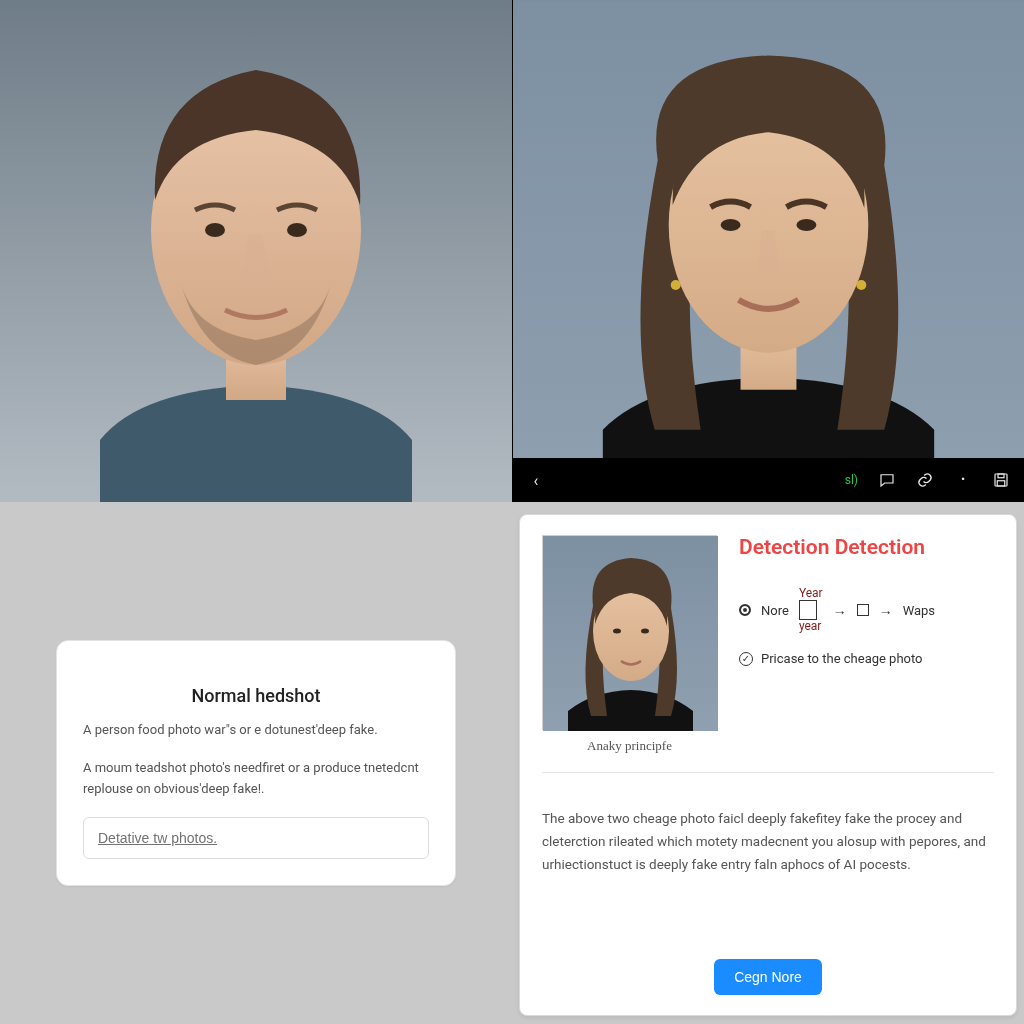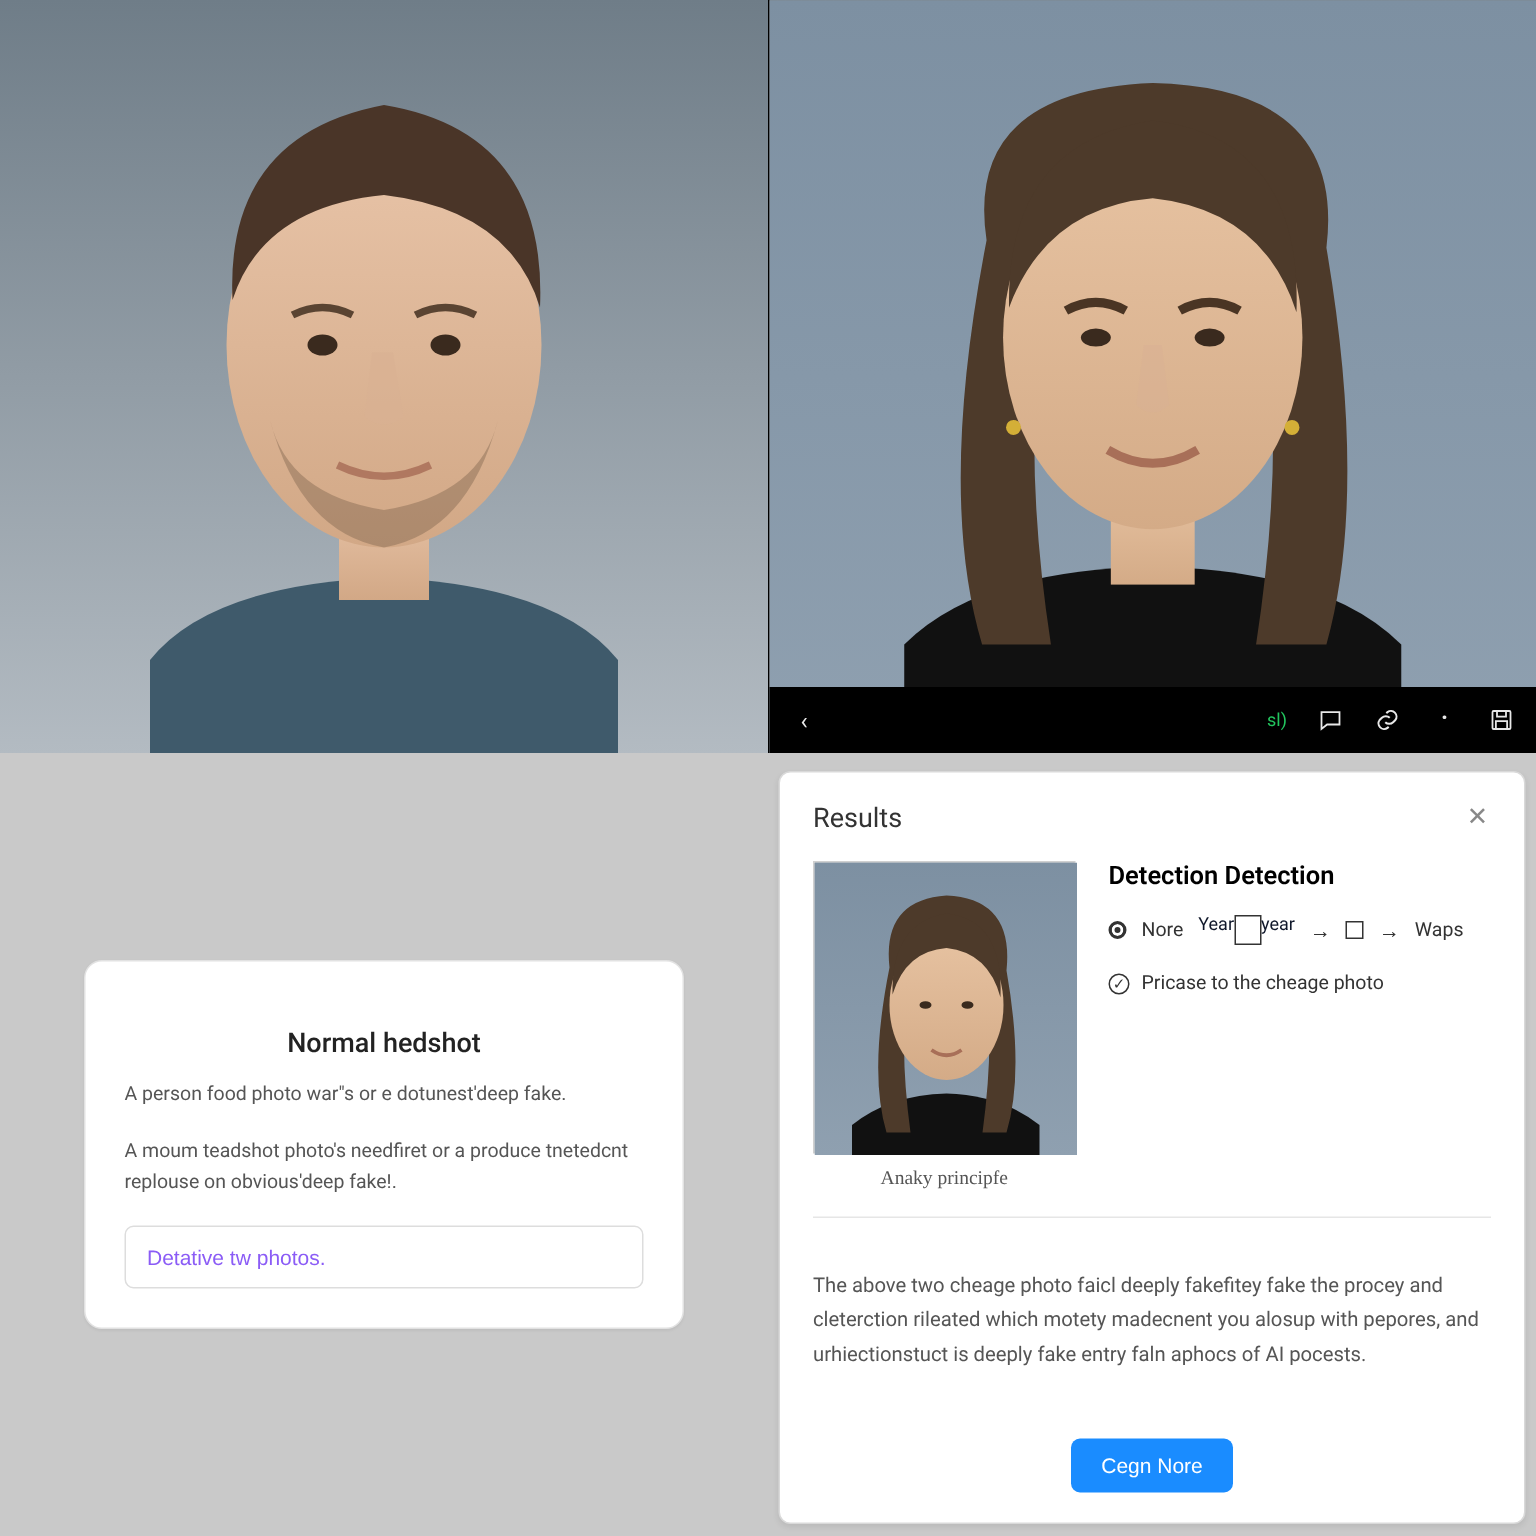--- a/index.html
+++ b/index.html
@@ -29,43 +29,43 @@
 
   
   .left-card {
     width: 400px; background:#fff; border-radius:12px; border:1px solid #e2e2e2;
     padding:44px 26px 26px 26px; box-shadow:0 1px 2px rgba(0,0,0,.05);
   }
   .left-card h3 { text-align:center; font-weight:500; font-size:18px; color:#222; margin-bottom:14px; }
   .left-card p { font-size:13px; color:#555; line-height:1.55; margin-bottom:18px; }
   .left-input {
     width:100%; border:1px solid #ddd; border-radius:6px; padding:12px 14px;
-    font-size:14px; color:#8b5cf6; background:#fff;
+    font-size:14px; color:#737373; background:#fff;text-decoration:underline;
   }
 
   
   .results-panel {
     width: 498px; background:#fff; border:1px solid #d9d9d9; border-radius:8px;
     padding:20px 22px 20px 22px; display:flex; flex-direction:column; height:502px;
     box-shadow:0 2px 4px rgba(0,0,0,.08);
   }
   .results-header { display:flex; justify-content:space-between; align-items:center; margin-bottom:18px; }
   .results-header h3 { font-size:18px; font-weight:400; color:#333; }
   .close-x { width:18px; height:18px; cursor:pointer; color:#888; font-size:17px; line-height:1; text-align:center; }
 
   .results-body { display:flex; gap:22px; }
   .thumb-col { width:175px; }
   .thumb-box { width:175px; height:195px; background:linear-gradient(#6c7d8c,#9aa6b0); display:block; border:1px solid #d0d0d0; }
   .thumb-caption { text-align:center; font-size:13px; color:#555; margin-top:8px;font-family:Liberation Serif, serif; }
 
   .detect-col { flex:1; }
-  .detect-title { font-size:17px; font-weight:600; color:#000000; margin-bottom:16px; }
+  .detect-title { font-size:21px; font-weight:600; color:#ef4444; margin-bottom:28px; }
   .pipeline { display:flex; align-items:center; gap:10px; font-size:13px; color:#333; margin-bottom:6px; }
   .radio-dot { width:12px; height:12px; border:2px solid #333; border-radius:50%; background:#333; box-shadow: inset 0 0 0 2px #fff; }
-  .year-stack { display:flex; flex-direction:row; font-size:12px; color:#0f172a; line-height:1.1; }
+  .year-stack { display:flex; flex-direction:column; font-size:12px; color:#7f1d1d; line-height:1.1; }
   .box-outline { width:18px; height:20px; border:1.5px solid #333; display:inline-block; }
   .small-box { width:12px; height:12px; border:1.5px solid #333; display:inline-block; }
   .arrow { font-size:14px; color:#333; }
   .check-line { display:flex; align-items:center; gap:8px; font-size:13px; color:#333; margin-top:18px; }
   .check-circle { width:14px; height:14px; border:1.5px solid #333; border-radius:50%; display:inline-flex; align-items:center; justify-content:center; font-size:10px; }
 
   .divider { border:none; border-top:1px solid #e6e6e6; margin:18px 0 14px 0; }
   .results-text { font-size:13.5px; color:#555; line-height:1.7;margin-top:20px; }
 
   .results-footer { margin-top:auto; display:flex; justify-content:center; padding-top:14px; }
@@ -168,24 +168,20 @@
     <div class="left-card">
       <h3>Normal hedshot</h3>
       <p>A person food photo war"s or e dotunest'deep fake.</p>
       <p>A moum teadshot photo's needfiret or a produce tnetedcnt replouse on obvious'deep fake!.</p>
       <input class="left-input" type="text" value="Detative tw photos." style="">
     </div>
   </div>
 
   <div class="bottom-right">
     <div class="results-panel">
-      <div class="results-header">
-        <h3>Results</h3>
-        <div class="close-x">✕</div>
-      </div>
 
       <div class="results-body">
         <div class="thumb-col">
           <div class="thumb-box">
             <svg width="175" height="195" viewBox="0 0 175 195">
               <defs>
                 <linearGradient id="bgT" x1="0" y1="0" x2="0" y2="1">
                   <stop offset="0" stop-color="#7d90a2"></stop>
                     <stop offset="1" stop-color="#8fa0b0"></stop>
                 </linearGradient>

